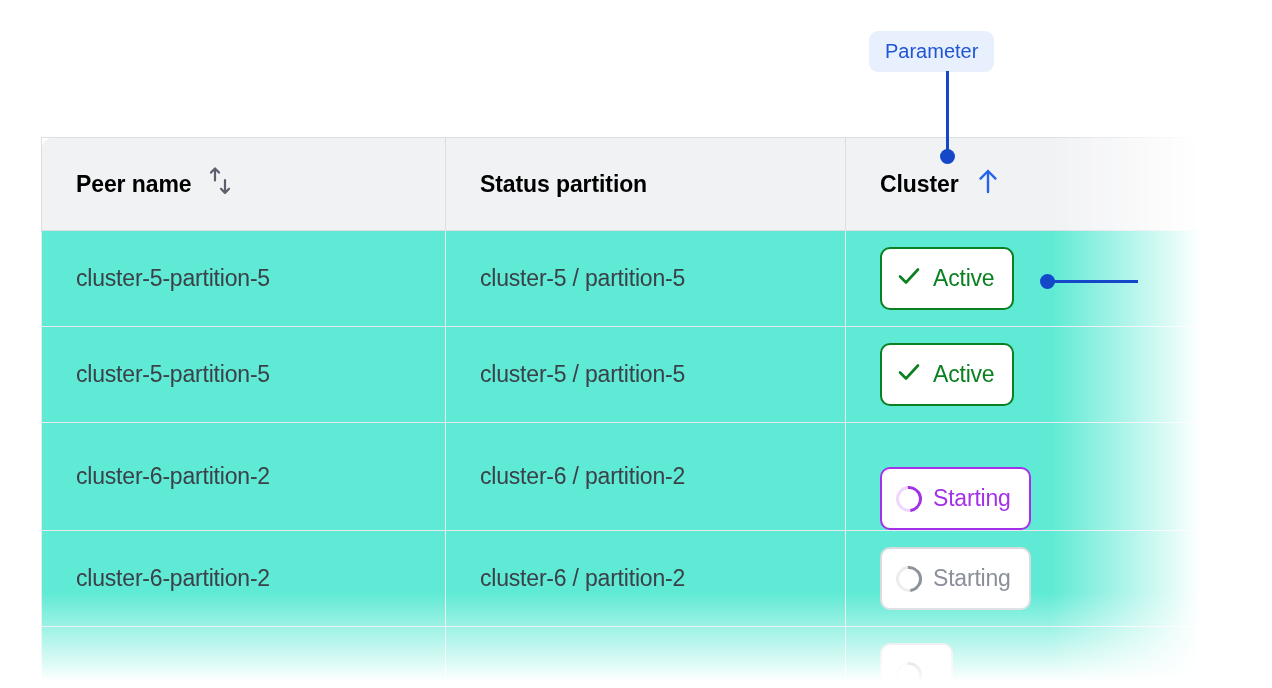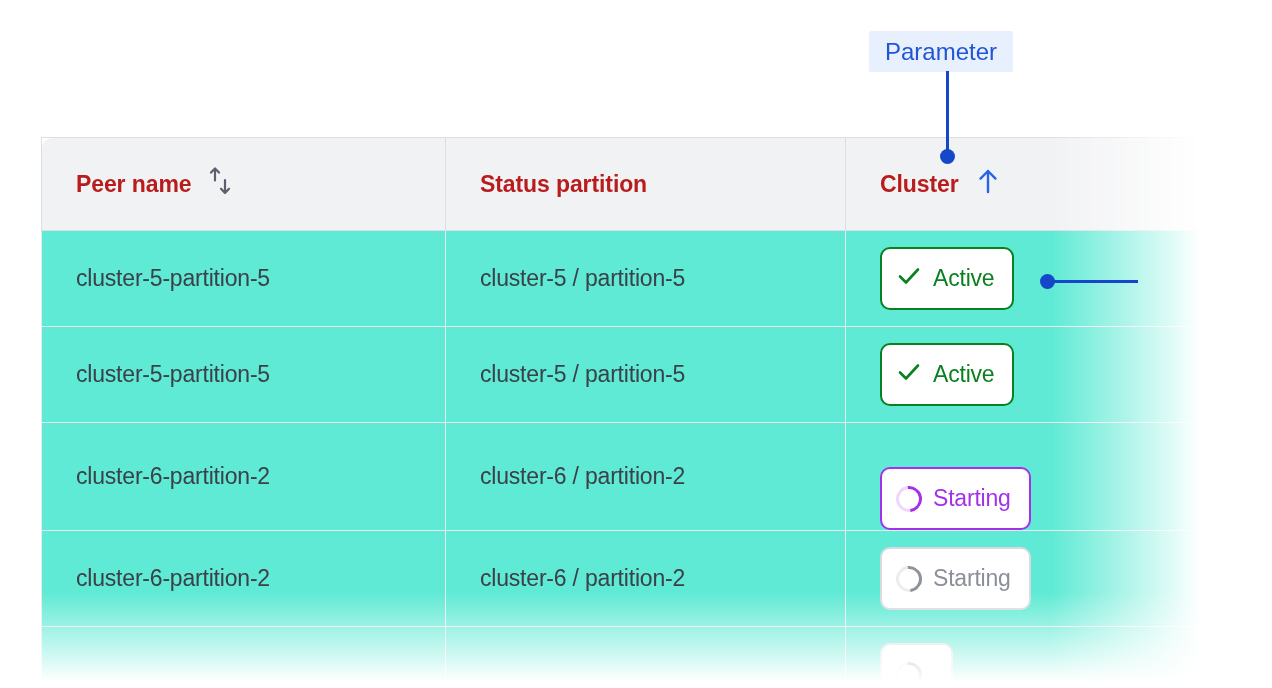--- a/index.html
+++ b/index.html
@@ -45,21 +45,21 @@
   table.peers thead th {
     background: #f1f2f4;
     border-top: 1px solid #dcdee3;
     border-bottom: 1px solid #dcdee3;
     border-right: 1px solid #dcdee3;
     height: 93px;
     padding: 0 0 0 34px;
     text-align: left;
     font-size: 23px;
     font-weight: bold;
-    color: #b91c1c;
+    color: #000000;
     letter-spacing: -0.1px;
     white-space: nowrap;
     vertical-align: middle;
   }
   table.peers thead th:first-child {
     border-left: 1px solid #dcdee3;
     border-top-left-radius: 10px;
   }
 
   .th-inner { display: flex; align-items: center; gap: 16px; }
@@ -116,22 +116,22 @@
   .spinner.gray   { border-color: #8d929b #8d929b #ebecee #ebecee; transform: rotate(38deg); }
 
   
   .anno-pill {
     position: absolute;
     display: inline-flex;
     align-items: center;
     justify-content: center;
     background: #e8effd;
     color: #1f56d6;
-    font-size: 24px;
-    border-radius: 2px;
+    font-size: 20px;
+    border-radius: 9px;
     padding: 0 16px;
     height: 41px;
     white-space: nowrap;
   }
   #anno-parameter { left: 869px; top: 31px; }
   #anno-value     { left: 1136px; top: 261px; }
 
   .anno-line-v {
     position: absolute;
     left: 946px;

